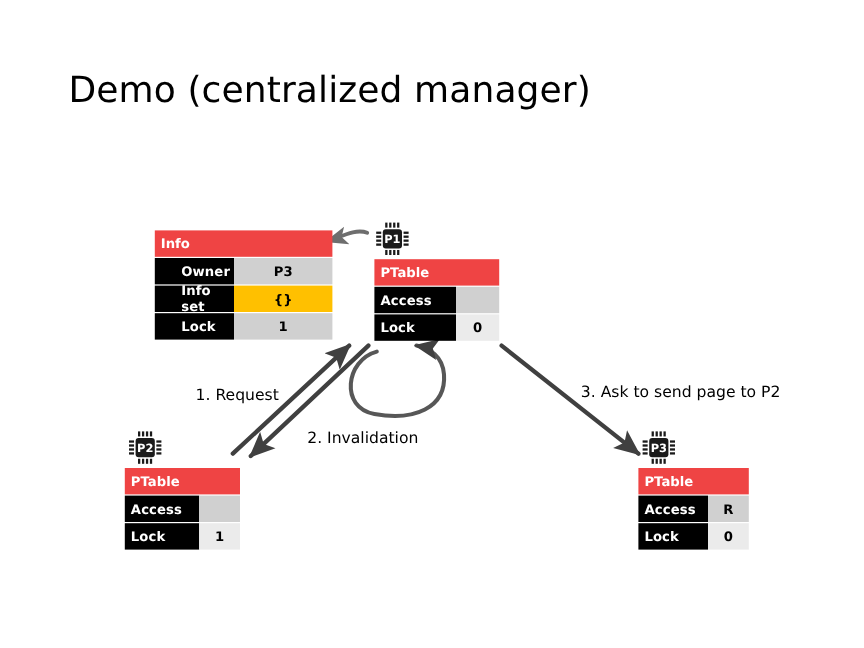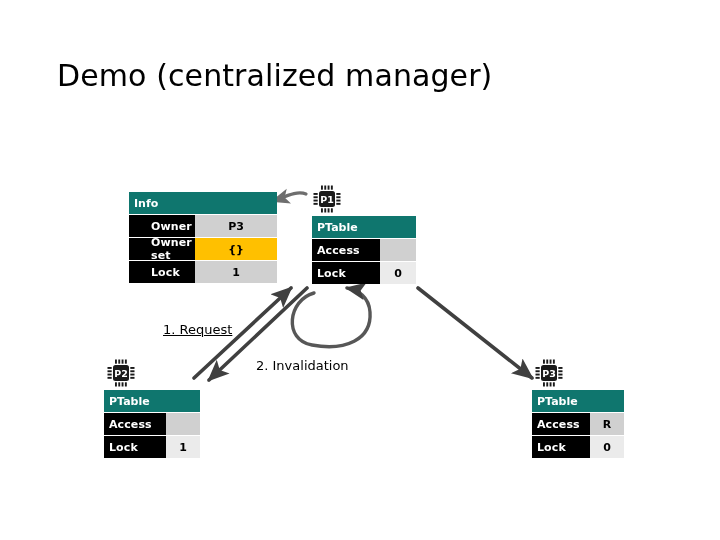--- a/index.html
+++ b/index.html
@@ -75,21 +75,21 @@
     justify-content: center;
     box-sizing: border-box;
     font-weight: bold;
     color: #000000;
   }
   .cell-val.grey   { background: #d0d0d0; }
   .cell-val.lgrey  { background: #ebebeb; }
   .cell-val.gold   { background: #ffc000; }
   .cell-val.blank  { background: #d0d0d0; }
   .header-full {
-    background: #0f766e;
+    background: #ef4444;
     color: #ffffff;
     display: flex;
     align-items: center;
     padding-left: 5px;
     box-sizing: border-box;
     font-weight: bold;
   }
 
   
   #manager-table { left: 129px; top: 192px; width: 148px; }
@@ -125,21 +125,21 @@
   #chip-p2 { left: 106px; top: 358px; }
   #chip-p3 { left: 534px; top: 358px; }
 
   
   .arrow-label {
     position: absolute;
     font-size: 13px;
     color: #000000;
     white-space: nowrap;
   }
-  #label-request     { left: 163px; top: 322px; text-decoration: underline; }
+  #label-request     { left: 163px; top: 322px; }
   #label-invalidation{ left: 256px; top: 358px; text-align: center; }
   #label-ask         { left: 484px; top: 320px; }
 
   
   #arrows {
     position: absolute;
     left: 0; top: 0;
     width: 720px;
     height: 540px;
     pointer-events: none;
@@ -171,31 +171,32 @@
 
     <path d="M 314,293 C 288,300 283,340 312,345 C 345,351 372,340 370,312 C 369,297 358,290 347,288" fill="none" stroke="#575757" stroke-width="3.4" stroke-linecap="round" marker-end="url(#ah)"></path>
 
     <path d="M 418,288 L 532,378" fill="none" stroke="#404040" stroke-width="3.6" stroke-linecap="round" marker-end="url(#ah)"></path>
   </svg>
 
   <div class="arrow-label" id="label-request">1. Request</div>
 
   <div class="arrow-label" id="label-invalidation">2. Invalidation</div>
 
+  <div class="arrow-label" id="label-ask">3. Ask to send page to P2</div>
 
   <div class="tbl" id="manager-table">
     <div class="row">
       <div class="header-full">Info</div>
     </div>
     <div class="row">
       <div class="cell-key">Owner</div>
       <div class="cell-val grey">P3</div>
     </div>
     <div class="row">
-      <div class="cell-key">Owner set</div>
+      <div class="cell-key">Info set</div>
       <div class="cell-val gold">{}</div>
     </div>
     <div class="row">
       <div class="cell-key">Lock</div>
       <div class="cell-val grey">1</div>
     </div>
   </div>
 
   <svg class="chip" id="chip-p1" viewBox="0 0 30 30" xmlns="http://www.w3.org/2000/svg">
     <g fill="#1a1a1a">

